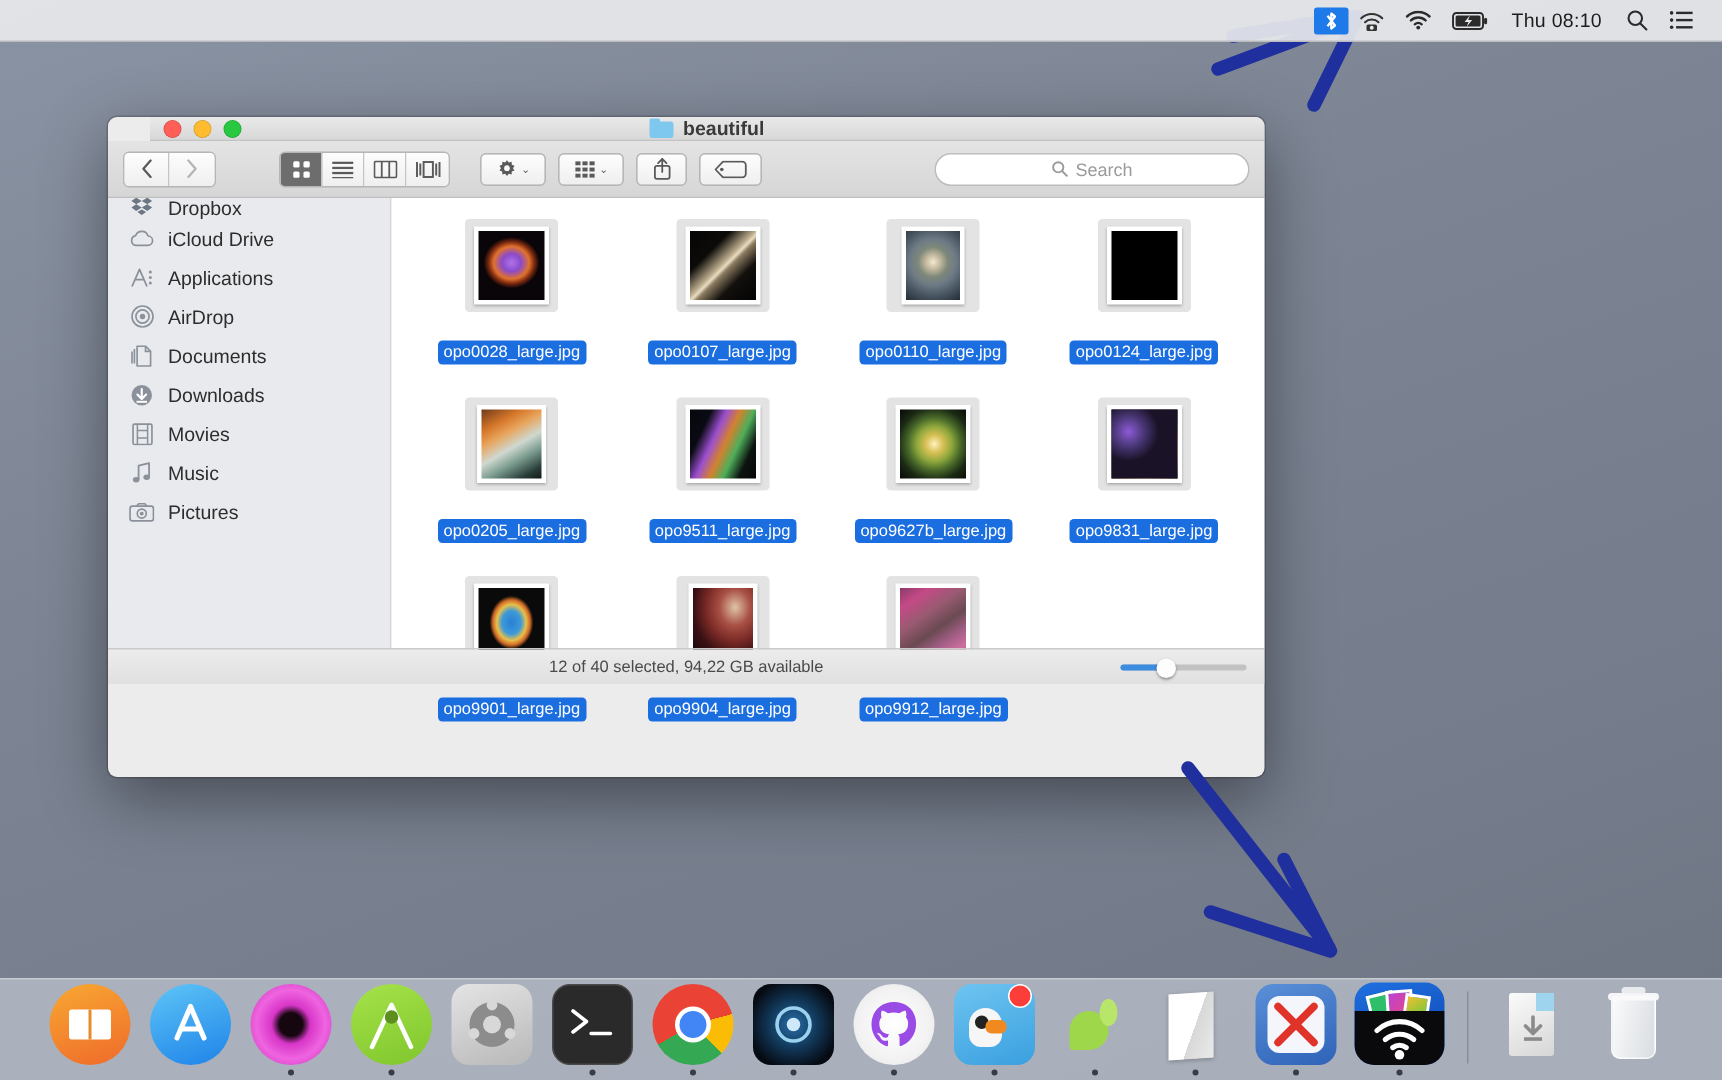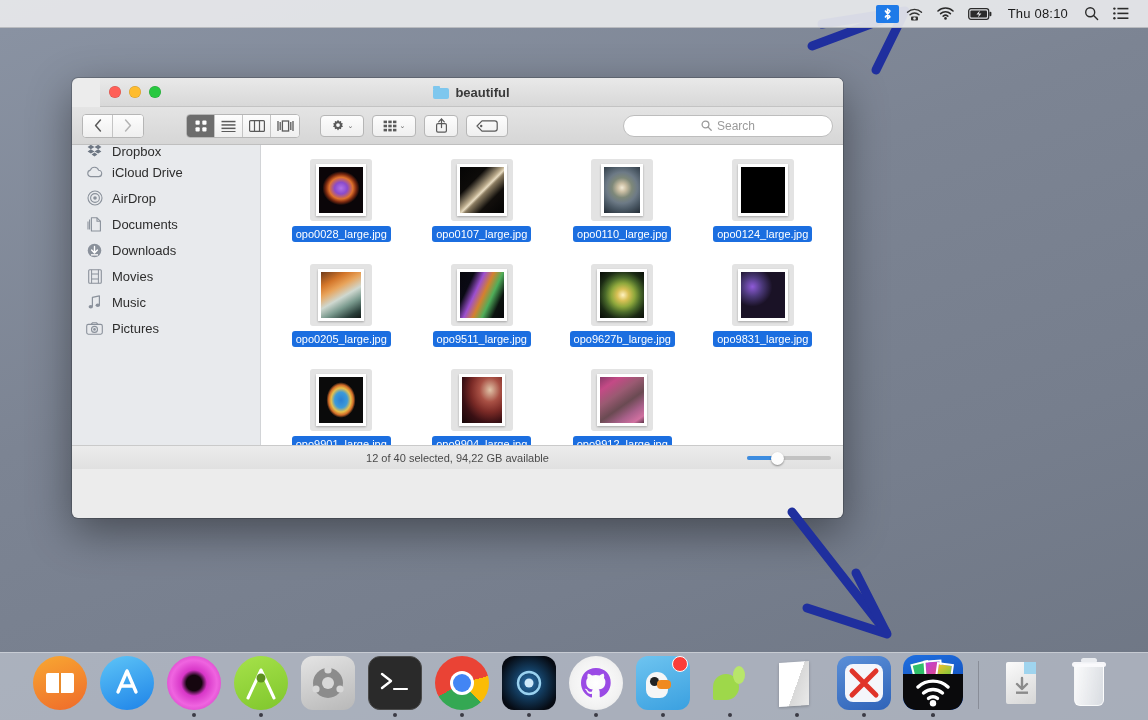--- a/index.html
+++ b/index.html
@@ -37,21 +37,21 @@
     position: absolute;
     left: 72px; top: 78px;
     width: 771px; height: 440px;
     background: #ececec;
     border-radius: 6px;
     box-shadow: 0 14px 44px rgba(0,0,0,0.42), 0 0 0 1px rgba(0,0,0,0.18);
     overflow: hidden;
     z-index: 20;
   }
   #titlebar {
-    height: 29px;
+    height: 16px;
     background: linear-gradient(#e9e9e9, #d8d8d8);
     border-bottom: 1px solid #c3c3c3;
     position: relative;
     display: flex; align-items: center; margin-left: 28px;
   }
   .traffic { display: flex; gap: 8px; padding-left: 9px; }
   .tl { width: 12px; height: 12px; border-radius: 50%; }
   .tl-r { background: #ff5f57; box-shadow: inset 0 0 0 .5px rgba(0,0,0,.18); }
   .tl-y { background: #febc2e; box-shadow: inset 0 0 0 .5px rgba(0,0,0,.18); }
   .tl-g { background: #28c840; box-shadow: inset 0 0 0 .5px rgba(0,0,0,.18); }
@@ -134,21 +134,21 @@
     padding: 10px 10px 0 10px;
   }
   #grid {
     display: grid;
     grid-template-columns: repeat(4, 1fr);
     row-gap: 22px;
     padding-top: 4px;
   }
   .cell {
     display: flex; flex-direction: column;
-    align-items: center; gap: 5px;
+    align-items: center; gap: 19px;
   }
   .thumb-wrap {
     width: 62px; height: 62px;
     background: #e3e3e3;
     border-radius: 3px;
     display: flex; align-items: center; justify-content: center;
   }
   .thumb {
     width: 50px; height: 52px;
     background: #fff;
@@ -387,20 +387,32 @@
 
       <div class="sb-item">
         <span class="sb-ico">
           <svg width="17" height="12" viewBox="0 0 17 12">
               <path d="M4.6 10.6 A3.3 3.3 0 0 1 4.4 4.1 A4.4 4.4 0 0 1 12.7 4.3 A3.1 3.1 0 0 1 12.4 10.6 Z" stroke="#8a919b" stroke-width="1.1" fill="none" stroke-linejoin="round"></path>
             </svg>
         </span>
         <span>iCloud Drive</span>
       </div>
 
+      <div class="sb-item">
+        <span class="sb-ico">
+          <svg width="17" height="14" viewBox="0 0 17 14">
+              <path d="M2 13 L7 1.6 L12 13" stroke="#8a919b" stroke-width="1.2" fill="none" stroke-linejoin="round"></path>
+              <line x1="4" y1="8.4" x2="10" y2="8.4" stroke="#8a919b" stroke-width="1.2"></line>
+              <circle cx="14.2" cy="3.4" r="1" fill="#8a919b"></circle>
+              <circle cx="14.2" cy="7" r="1" fill="#8a919b"></circle>
+              <circle cx="14.2" cy="10.6" r="1" fill="#8a919b"></circle>
+            </svg>
+        </span>
+        <span>Applications</span>
+      </div>
 
       <div class="sb-item">
         <span class="sb-ico">
           <svg width="16" height="16" viewBox="0 0 16 16">
               <circle cx="8" cy="8" r="7" stroke="#8a919b" stroke-width="1.1" fill="none"></circle>
               <circle cx="8" cy="8" r="4.4" stroke="#8a919b" stroke-width="1.1" fill="none"></circle>
               <circle cx="8" cy="8" r="1.8" fill="#8a919b"></circle>
             </svg>
         </span>
         <span>AirDrop</span>

